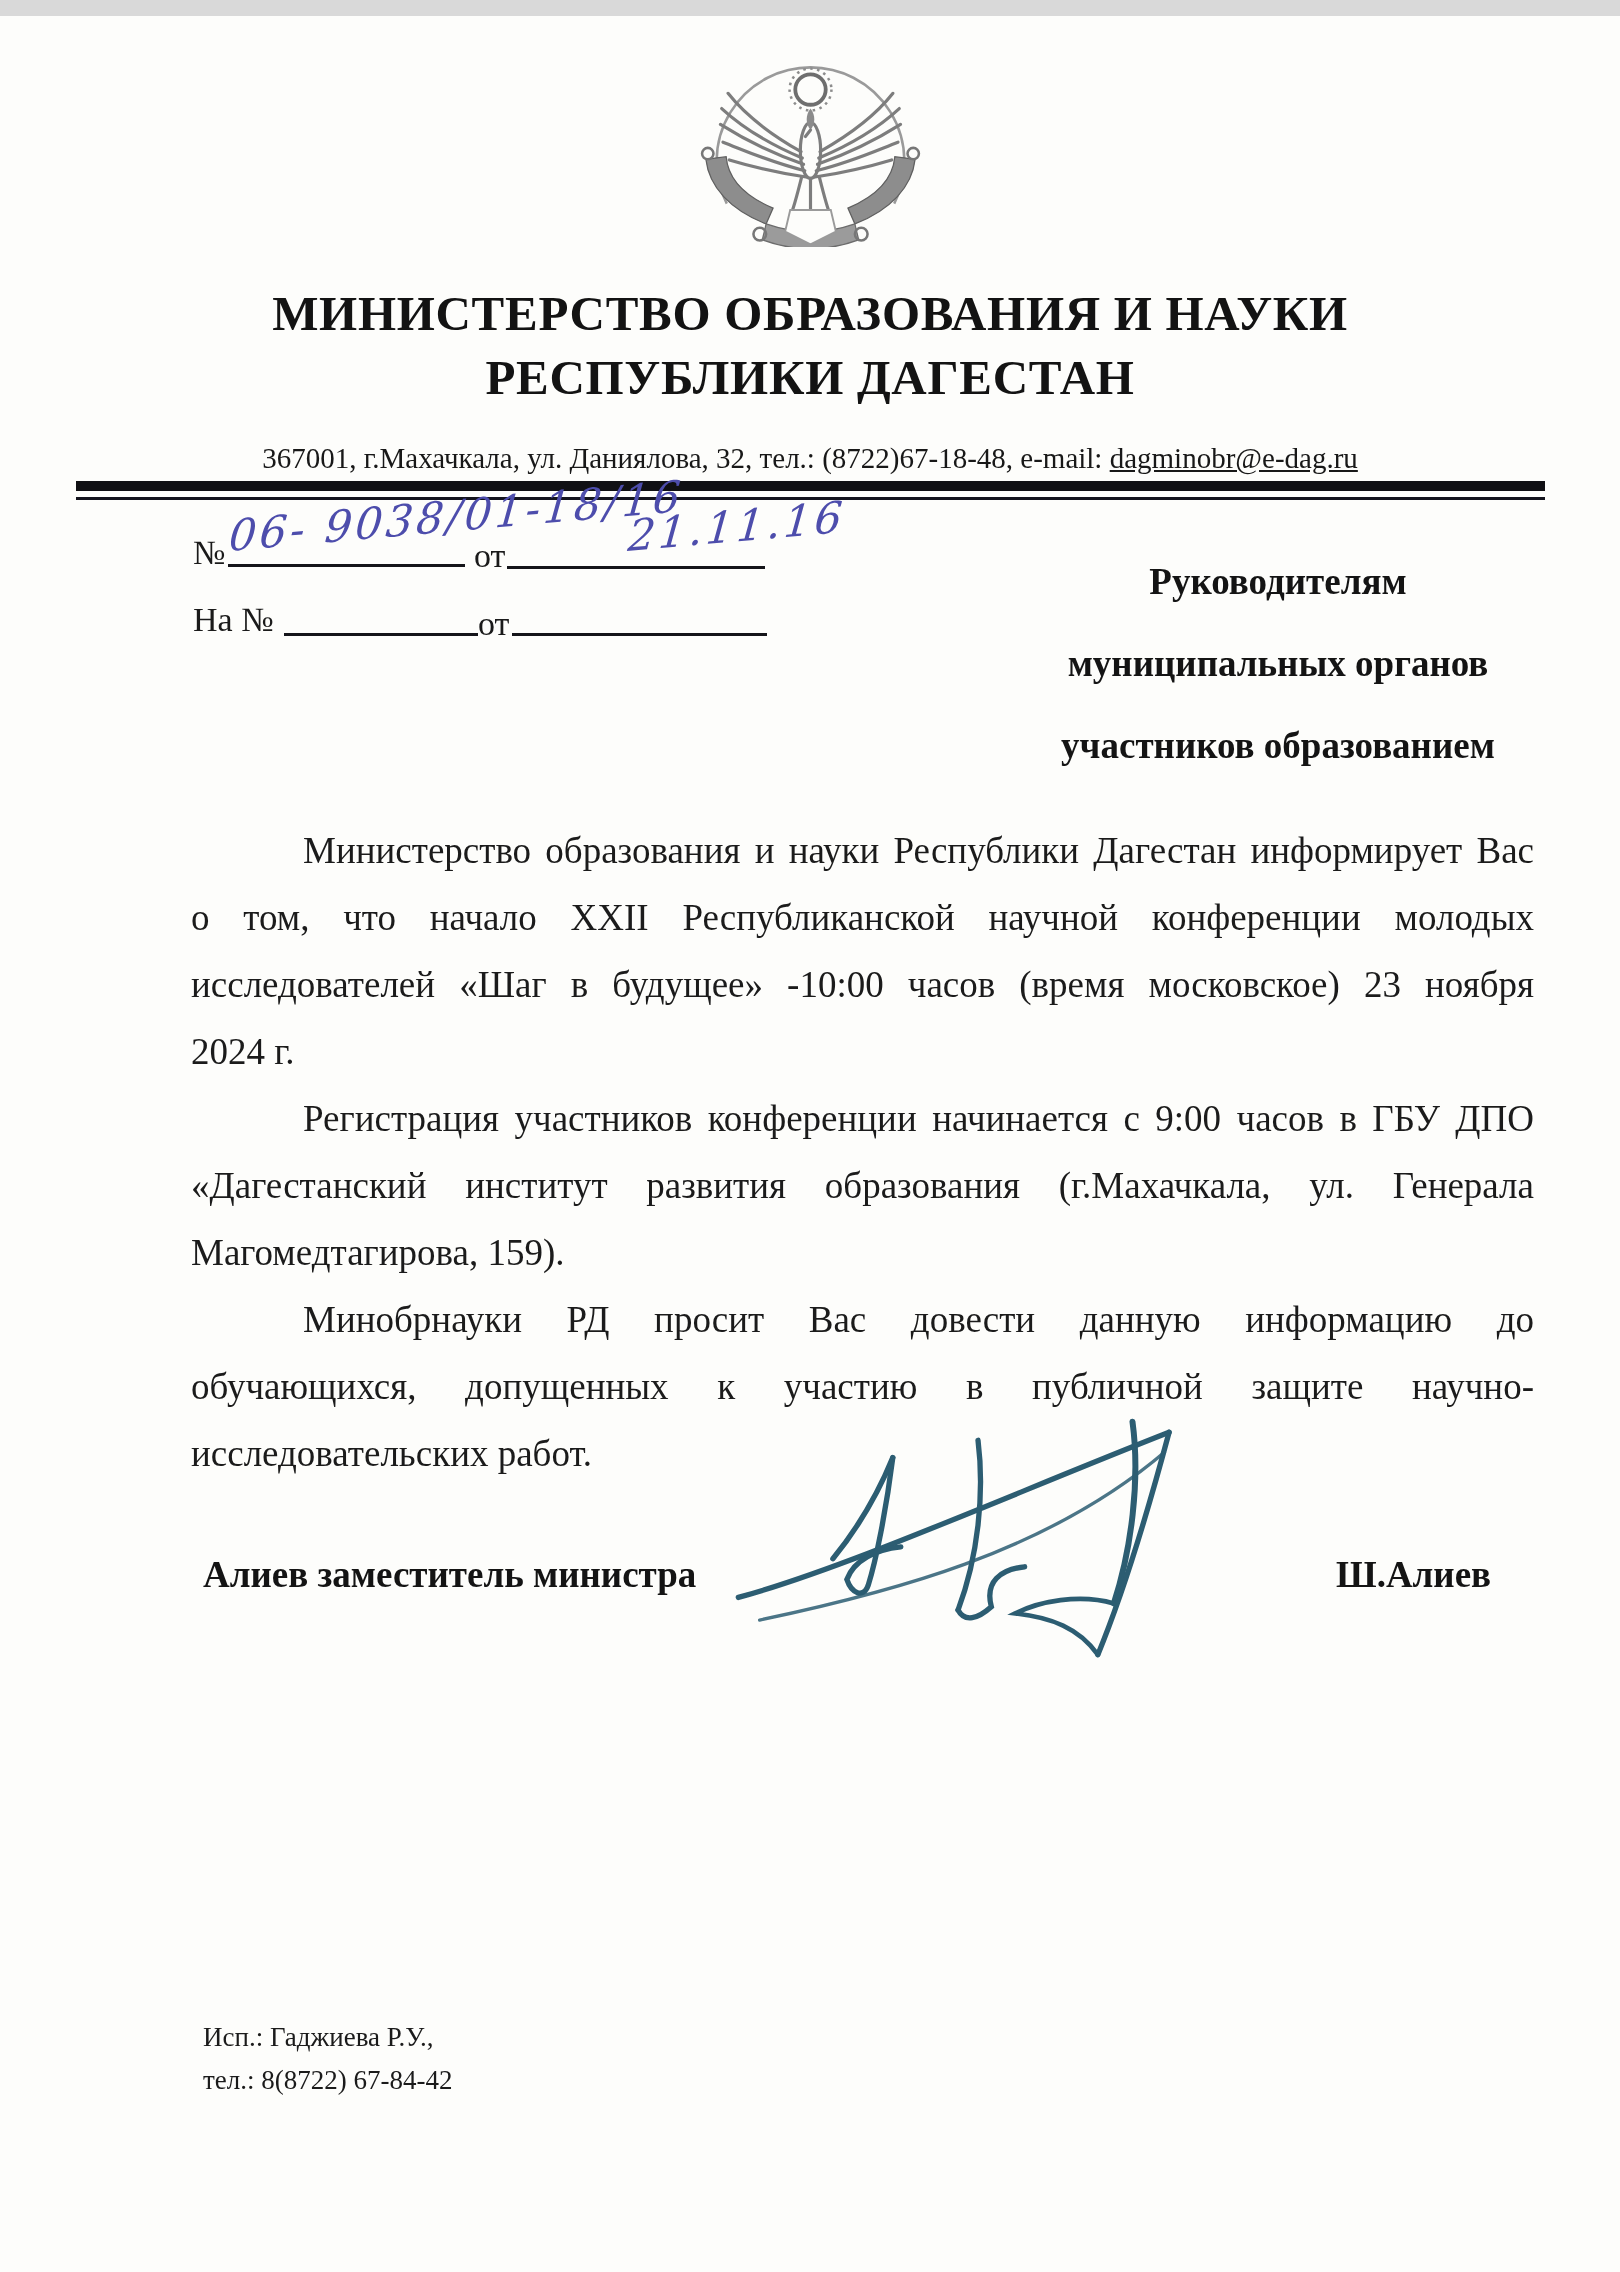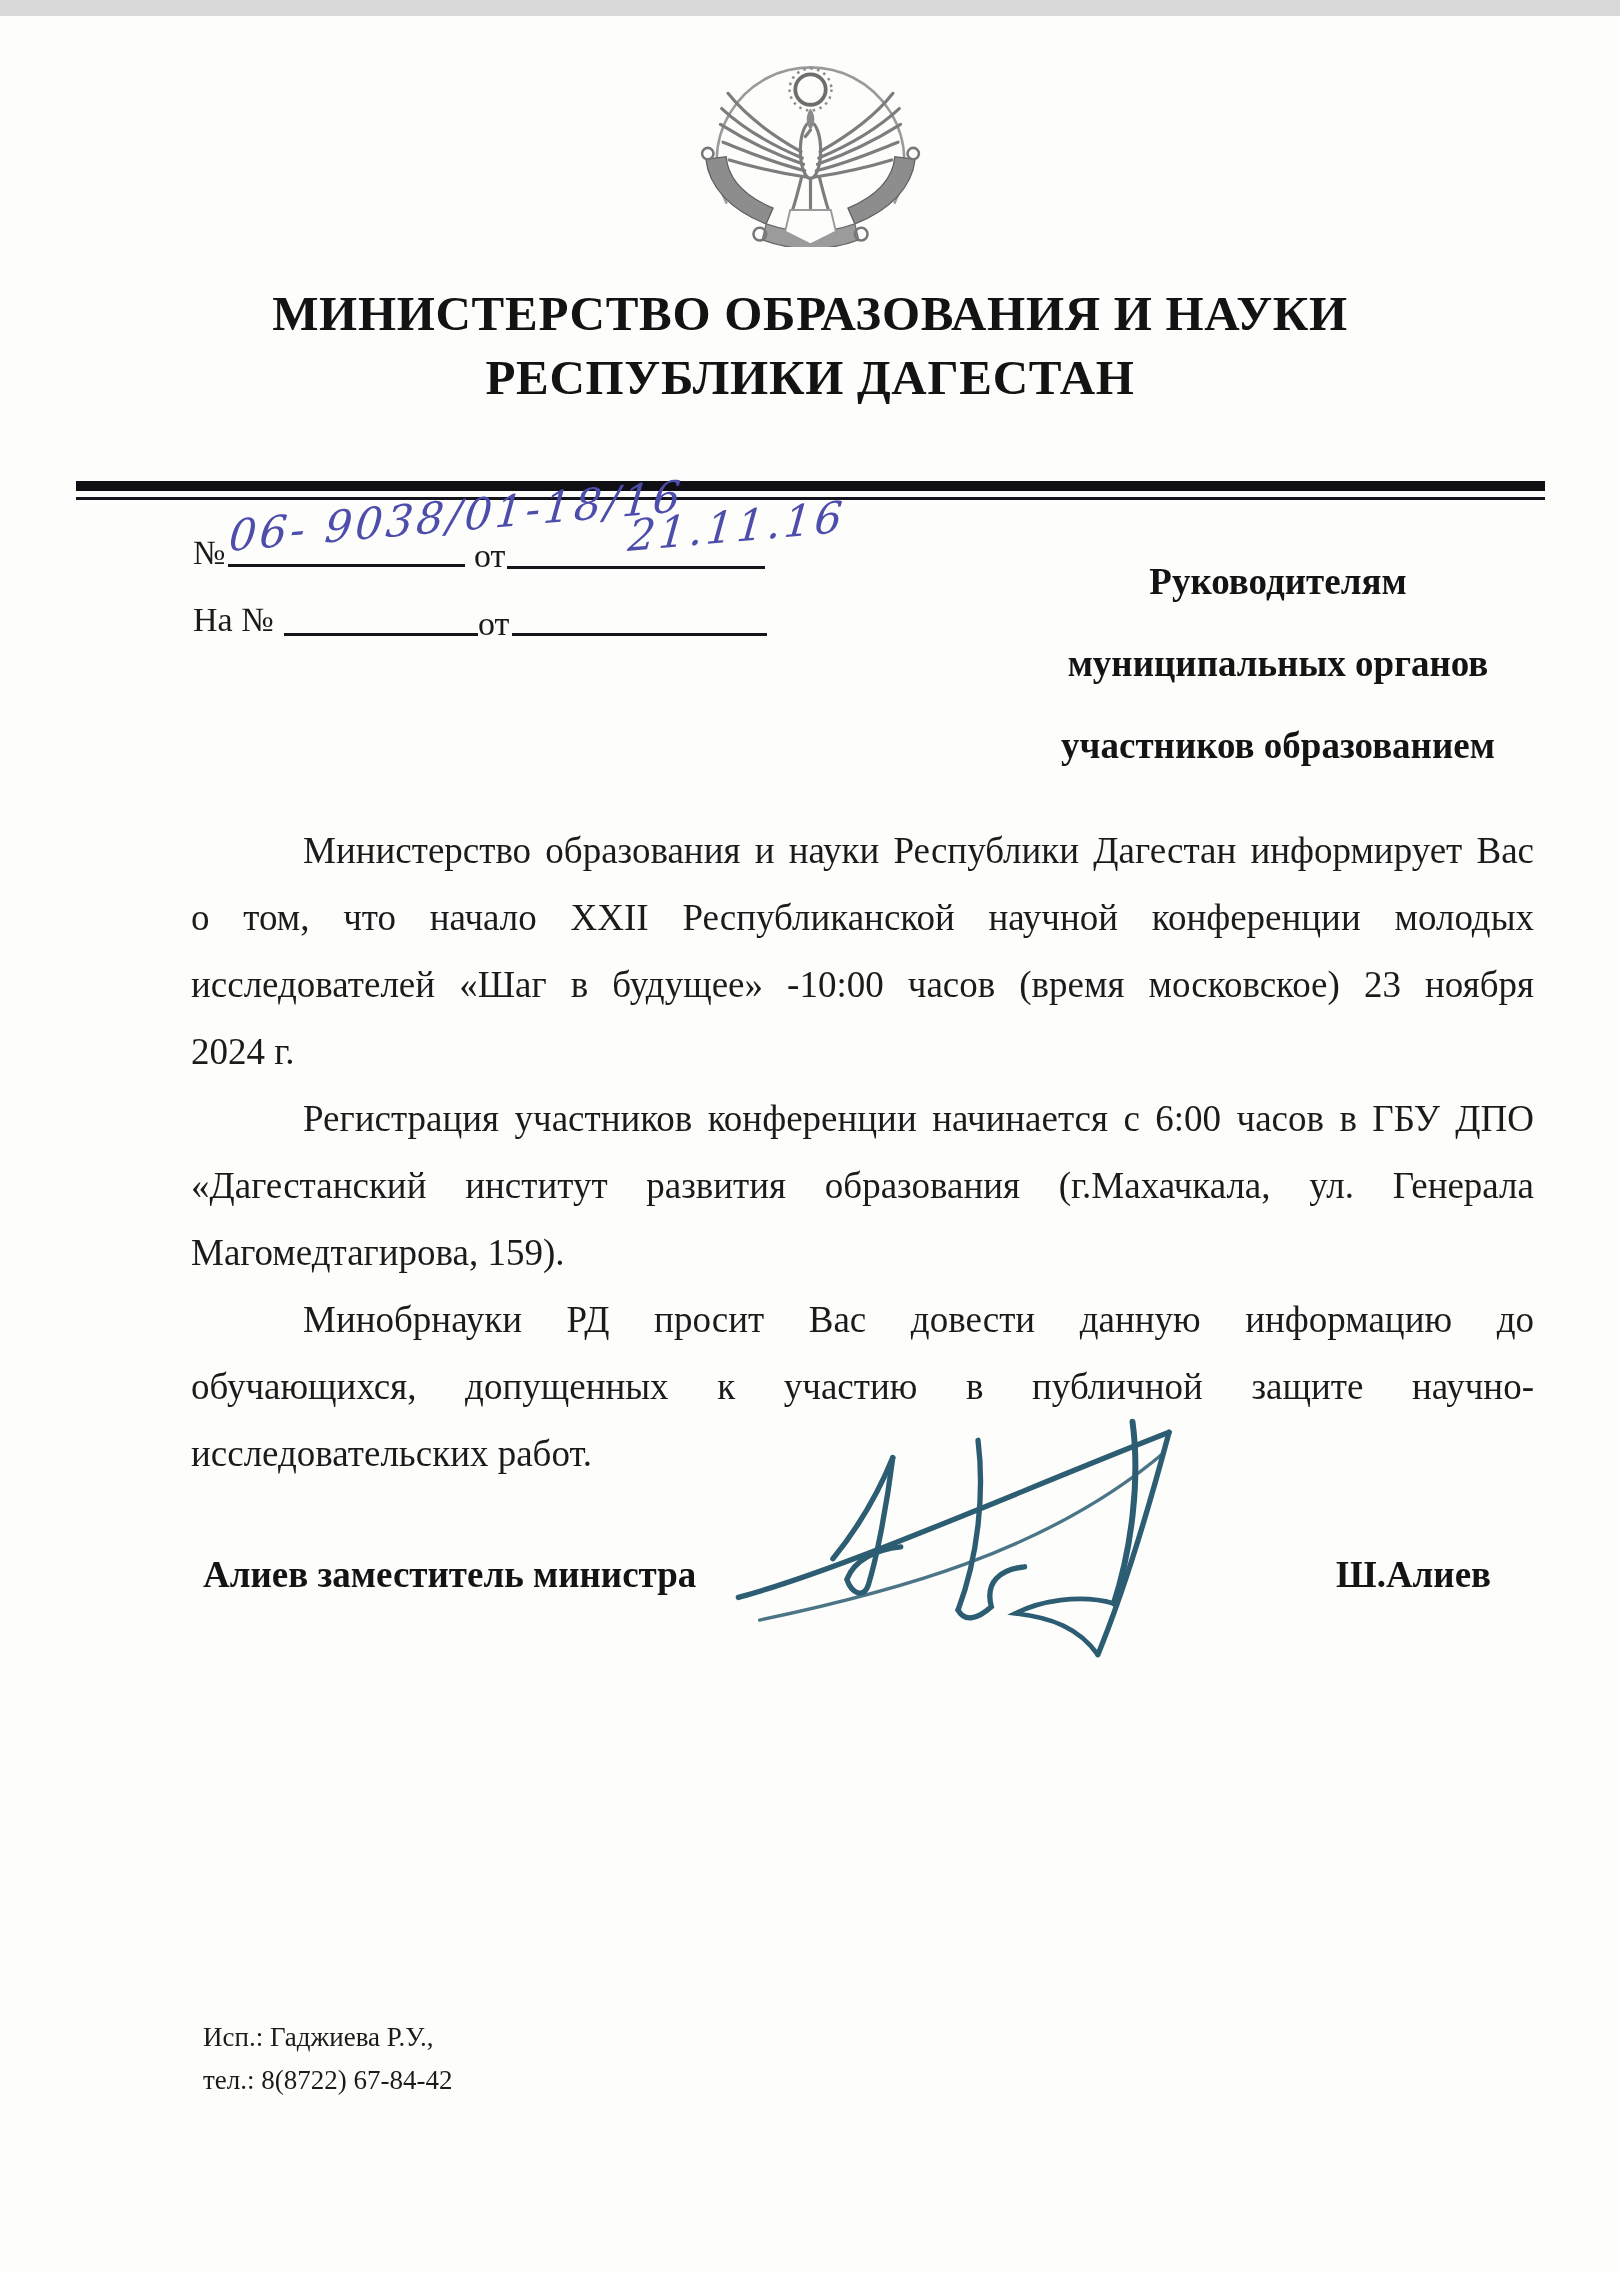--- a/index.html
+++ b/index.html
@@ -111,20 +111,21 @@
         <path d="M188,252 L252,252 L260,286 L220,306 L180,286 Z" fill="#fdfdfb" stroke="#9a9a9a" stroke-width="3"></path>
       </g>
     </svg>
   </div>
 
   <div class="ministry">
     <div>МИНИСТЕРСТВО ОБРАЗОВАНИЯ И НАУКИ</div>
     <div>РЕСПУБЛИКИ ДАГЕСТАН</div>
   </div>
 
+  <div class="addr"><span>367001, г.Махачкала, ул. Даниялова, 32, тел.: (8722)67-18-48, e-mail: </span><span class="email">dagminobr@e-dag.ru</span></div>
 
   <div class="rule-thick"></div>
   <div class="rule-thin"></div>
 
   <div class="ref-label" style="left:193px;top:518px;">№</div>
   <div class="ref-line" style="left:228px;top:548px;width:237px;height:3.3px;"></div>
   <div class="ref-label" style="left:474px;top:521px;">от</div>
   <div class="ref-line" style="left:507px;top:550px;width:258px;height:3.3px;"></div>
 
   <div class="ref-label" style="left:193px;top:585px;">На №</div>
@@ -139,21 +140,21 @@
     <div>Руководителям</div>
     <div>муниципальных органов</div>
     <div>участников образованием</div>
   </div>
 
   <div class="body-text">
     <div class="bl jl ind">Министерство образования и науки Республики Дагестан информирует Вас</div>
     <div class="bl jl">о том, что начало XXII Республиканской научной конференции молодых</div>
     <div class="bl jl">исследователей «Шаг в будущее» -10:00 часов (время московское) 23 ноября</div>
     <div class="bl ll">2024 г.</div>
-    <div class="bl jl ind">Регистрация участников конференции начинается с 6:00 часов в ГБУ ДПО</div>
+    <div class="bl jl ind">Регистрация участников конференции начинается с 9:00 часов в ГБУ ДПО</div>
     <div class="bl jl">«Дагестанский институт развития образования (г.Махачкала, ул. Генерала</div>
     <div class="bl ll">Магомедтагирова, 159).</div>
     <div class="bl jl ind">Минобрнауки РД просит Вас довести данную информацию до</div>
     <div class="bl jl">обучающихся, допущенных к участию в публичной защите научно-</div>
     <div class="bl ll">исследовательских работ.</div>
   </div>
 
   <div class="sig-title">Алиев заместитель министра</div>
 
   <div class="sig-scribble">

